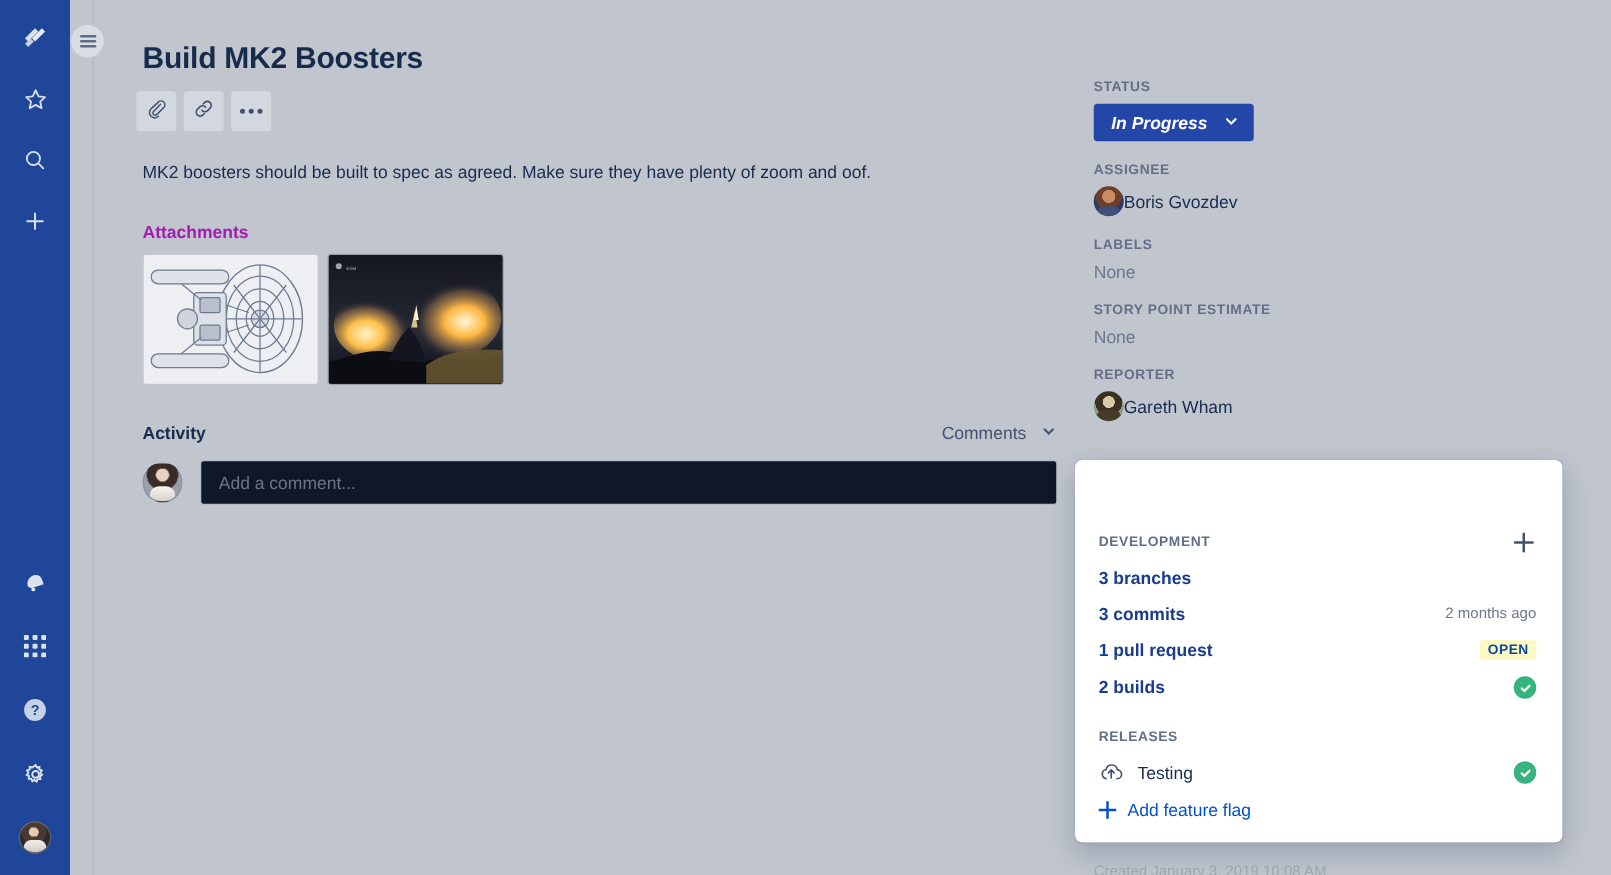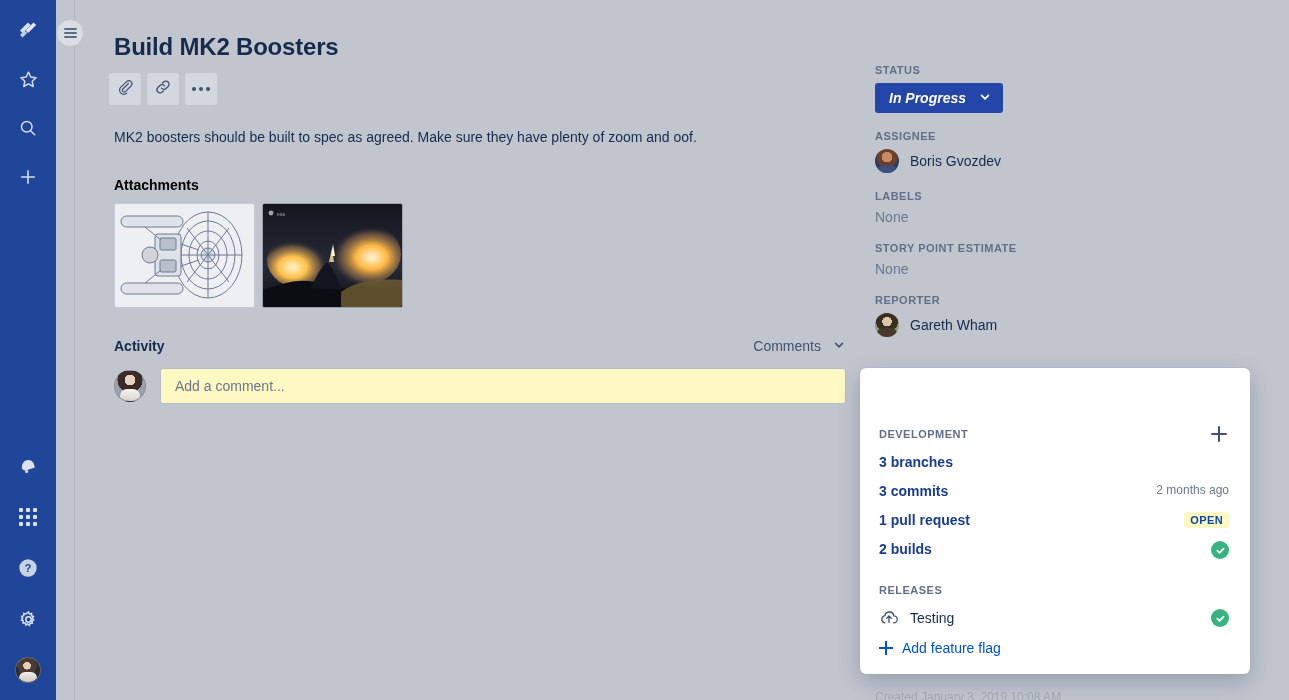--- a/index.html
+++ b/index.html
@@ -105,21 +105,21 @@
 
   
   .description {
     margin-top: 22px; margin-left: 1px;
     font-size: 14px; line-height: 20px; color: #172B4D;
   }
 
   
   .section-head {
     margin-top: 30px; margin-left: 1px;
-    font-size: 14px; font-weight: 700; color: #000000;
+    font-size: 14px; font-weight: 700; color: #a21caf;
   }
   .attach-row { display: flex; gap: 7px; margin-top: 10px; margin-left: 1px; }
   .thumb {
     width: 141px; height: 105px; border-radius: 3px; overflow: hidden;
     border: 1px solid #C4C9D4; background: #EDEFF3; position: relative; cursor: pointer;
   }
   .thumb.photo { border-color: #9AA1AE; background: #14161c; }
 
   
   .thumb svg { display:block; }
@@ -140,41 +140,41 @@
     width: 32px; height: 32px; border-radius: 50%; flex: 0 0 32px;
     background: radial-gradient(circle at 50% 30%, #e6d3c4 0 20%, #3a2b26 21% 48%, #9aa0ab 49% 100%);
     position: relative; overflow: hidden; border: 1px solid rgba(0,0,0,.08);
   }
   .cm-avatar::after {
     content:""; position:absolute; left:5px; right:5px; bottom:0; height:12px;
     background: linear-gradient(180deg,#f6f3ef,#d8d3cd); border-radius: 7px 7px 0 0;
   }
   .comment-box {
     flex: 1; height: 36px; max-width: 686px;
-    background: #fef9c3; border: 1px solid #B6BCC8; border-radius: 3px;
+    background: #0f172a; border: 1px solid #B6BCC8; border-radius: 3px;
     display: flex; align-items: center; padding: 0 14px;
     font-size: 14px; color: #6B7689; cursor: text;
   }
 
   
   .details {
     position: absolute; right: 42px; top: 64px; width: 372px;
   }
   .field { margin-bottom: 17px; }
   .field-label {
     font-size: 11px; font-weight: 700; letter-spacing: .5px;
     color: #626F86; text-transform: uppercase; margin-bottom: 7px;
   }
   .field-value { font-size: 14px; color: #6B778C; }
   .status-pill {
     display: inline-flex; align-items: center; gap: 13px;
     background: #2446A8; color: #fff; border-radius: 3px;
     padding: 7px 12px 7px 14px; font-size: 14px; font-weight: 600; cursor: pointer; font-style: italic;
   }
-  .user-row { display: flex; align-items: center; gap: 11px; }
+  .user-row { display: flex; align-items: center; }
   .u-avatar { width: 24px; height: 24px; border-radius: 50%; flex: 0 0 24px; overflow:hidden; position: relative; }
   .u-avatar.boris { background: radial-gradient(circle at 50% 34%, #c98b63 0 26%, #6d3f2a 27% 52%, #2b3c63 53% 100%); }
   .u-avatar.boris::after { content:""; position:absolute; left:3px; right:3px; bottom:0; height:8px; background:#3d4f7a; border-radius:5px 5px 0 0; }
   .u-avatar.gareth { background: radial-gradient(circle at 50% 36%, #d8c9a8 0 24%, #3a2f23 25% 55%, #8e9b7c 56% 100%); }
   .u-avatar.gareth::after { content:""; position:absolute; left:2px; right:2px; bottom:0; height:9px; background:#473a2c; border-radius:6px 6px 0 0; }
   .u-name { font-size: 14px; color: #172B4D; }
 
   
   .dev-card {
     position: absolute; right: 39px; top: 368px; width: 390px;

